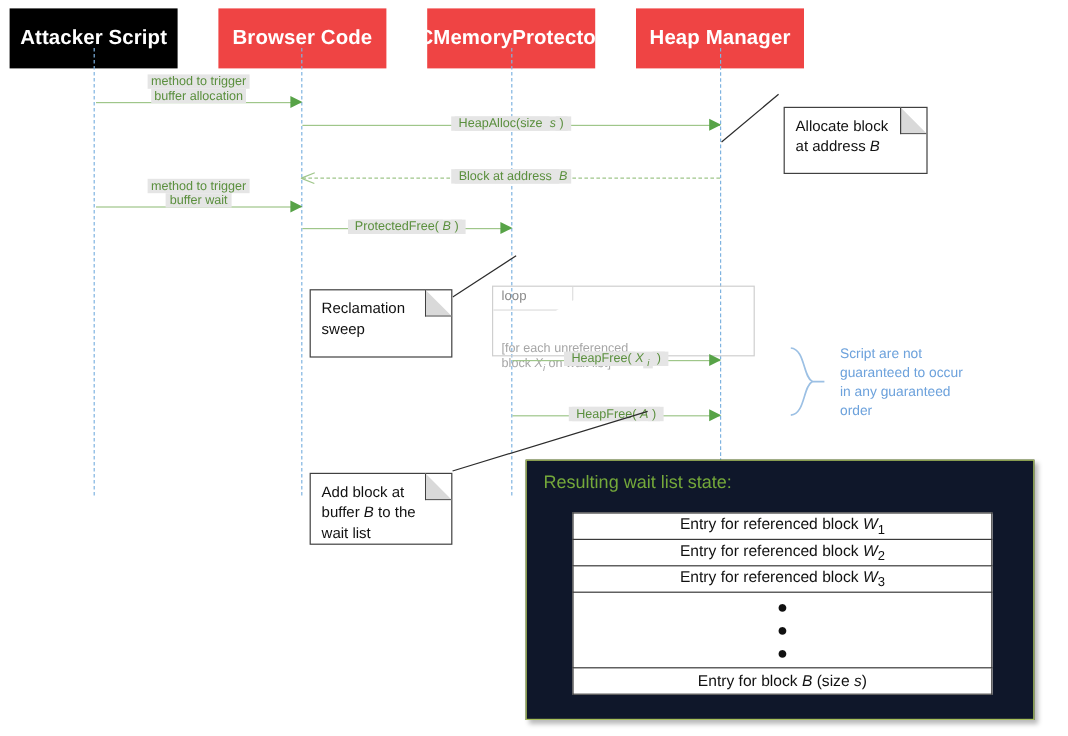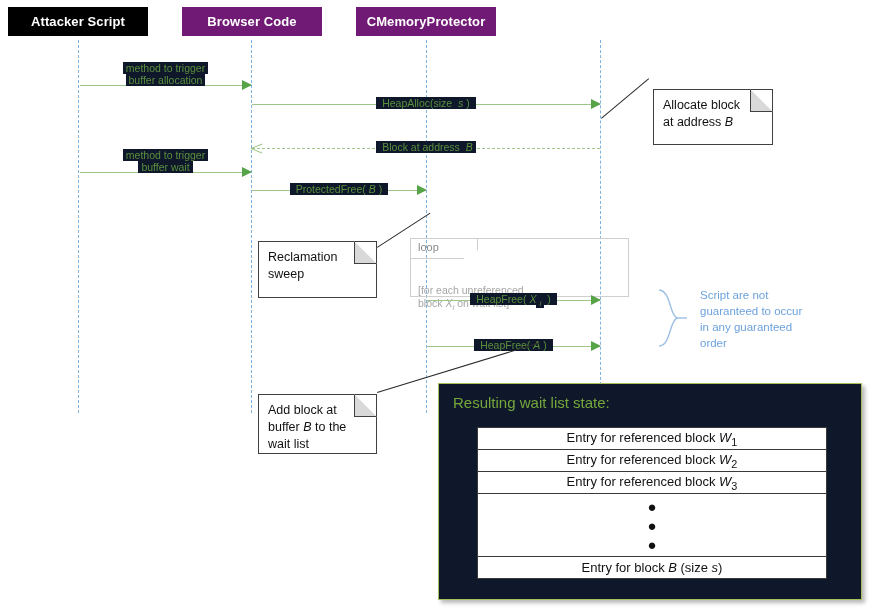--- a/index.html
+++ b/index.html
@@ -1,25 +1,25 @@
 <!DOCTYPE html>
 <html><head>
 <meta charset="utf-8">
 <style>
   html,body{margin:0;padding:0;background:#ffffff;}
   body{width:890px;height:613px;position:relative;overflow:hidden;
        font-family:"Liberation Sans",sans-serif;color:#000;}
   #canvas{position:absolute;left:0;top:0;width:890px;height:613px;}
 
   
-  .lifeline-head{position:absolute;height:29px;display:flex;align-items:center;
-     justify-content:center;color:#ffffff;font-size:13px;font-weight:bold;
+  .lifeline-head{position:absolute;height:50px;display:flex;align-items:center;
+     justify-content:center;color:#ffffff;font-size:17px;font-weight:bold;
      letter-spacing:.1px;}
   .lh-dark{background:#000000;}
-  .lh-blue{background:#701a75;}
+  .lh-blue{background:#ef4444;}
 
   .lifeline-line{position:absolute;width:0;border-left:1.5px dashed #7fb3e0;}
 
   
   .note{position:absolute;background:#ffffff;border:1px solid #404040;
         box-sizing:border-box;font-size:12.5px;line-height:17px;color:#111;
         padding:7px 9px;margin-top:27px;}
   .note .fold{position:absolute;top:-1px;right:-1px;width:22px;height:22px;
         background:#d9d9d9;border-left:1px solid #404040;border-bottom:1px solid #404040;
         clip-path:polygon(0 0,100% 100%,0 100%);}
@@ -28,21 +28,21 @@
   
   .msg{position:absolute;height:0;}
   .msg .line{position:absolute;left:0;top:0;height:0;width:100%;
         border-top:1.5px solid #9fc68a;}
   .msg.dashed .line{border-top:1.5px dashed #9fc68a;}
   .msg .head{position:absolute;top:-5px;width:0;height:0;
         border-top:5.5px solid transparent;border-bottom:5.5px solid transparent;}
   .msg .head.r{right:-1px;border-left:10px solid #57a347;}
   .msg .lbl{position:absolute;left:0;width:100%;text-align:center;
         color:#5a8f3d;font-size:10.5px;line-height:12px;}
-  .msg .lbl span{background:#0f172a;padding:0 3px;}
+  .msg .lbl span{background:#e5e5e5;padding:0 3px;}
   .msg .lbl.mid{top:-7px;}
   .msg .lbl.two{top:-23px;}
   .msg em{font-style:italic;}
   .sub{font-size:8px;vertical-align:sub;font-style:italic;}
 
   
   .openhead{position:absolute;width:12px;height:12px;}
   .openhead:before,.openhead:after{content:"";position:absolute;left:0;top:6px;
         width:12px;height:0;border-top:1.4px solid #9fc68a;transform-origin:0 0;}
   .openhead:before{transform:rotate(-22deg);}
@@ -85,20 +85,23 @@
 
   <div class="lifeline-head lh-dark" style="left:8px;top:7px;width:140px;">
     <span>Attacker Script</span>
   </div>
   <div class="lifeline-head lh-blue" style="left:182px;top:7px;width:140px;">
     <span>Browser Code</span>
   </div>
   <div class="lifeline-head lh-blue" style="left:356px;top:7px;width:140px;">
     <span>CMemoryProtector</span>
   </div>
+  <div class="lifeline-head lh-blue" style="left:530px;top:7px;width:140px;">
+    <span>Heap Manager</span>
+  </div>
 
   <div class="lifeline-line" style="left:78px;top:40px;height:373px;"></div>
   <div class="lifeline-line" style="left:251px;top:40px;height:373px;"></div>
   <div class="lifeline-line" style="left:426px;top:40px;height:373px;"></div>
   <div class="lifeline-line" style="left:600px;top:40px;height:350px;"></div>
 
   <div class="msg" style="left:80px;top:85px;width:171px;">
     <div class="line"></div>
     <div class="head r"></div>
     <div class="lbl two">

